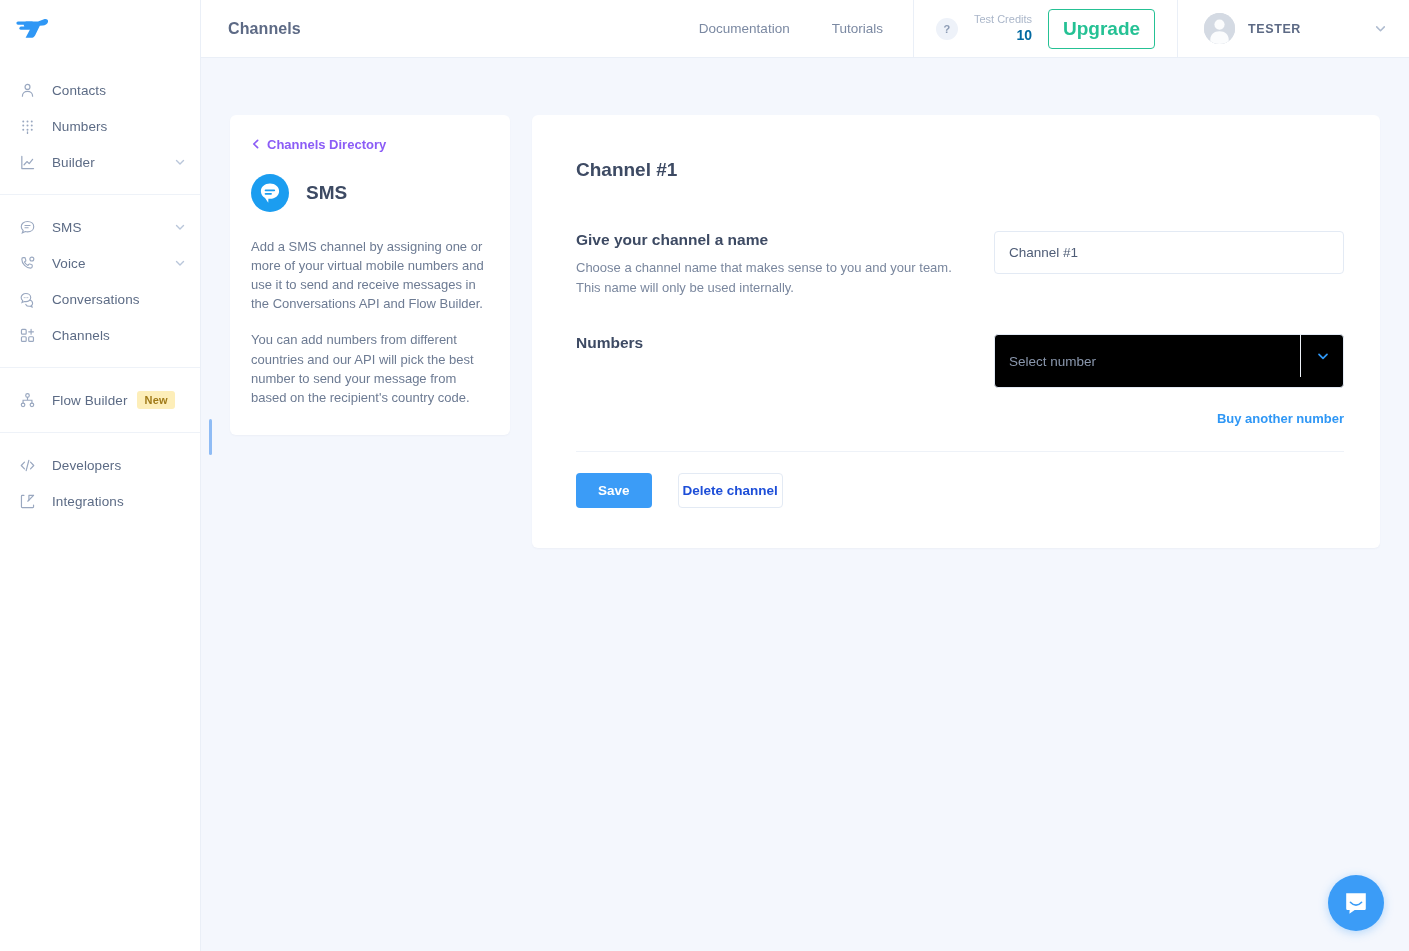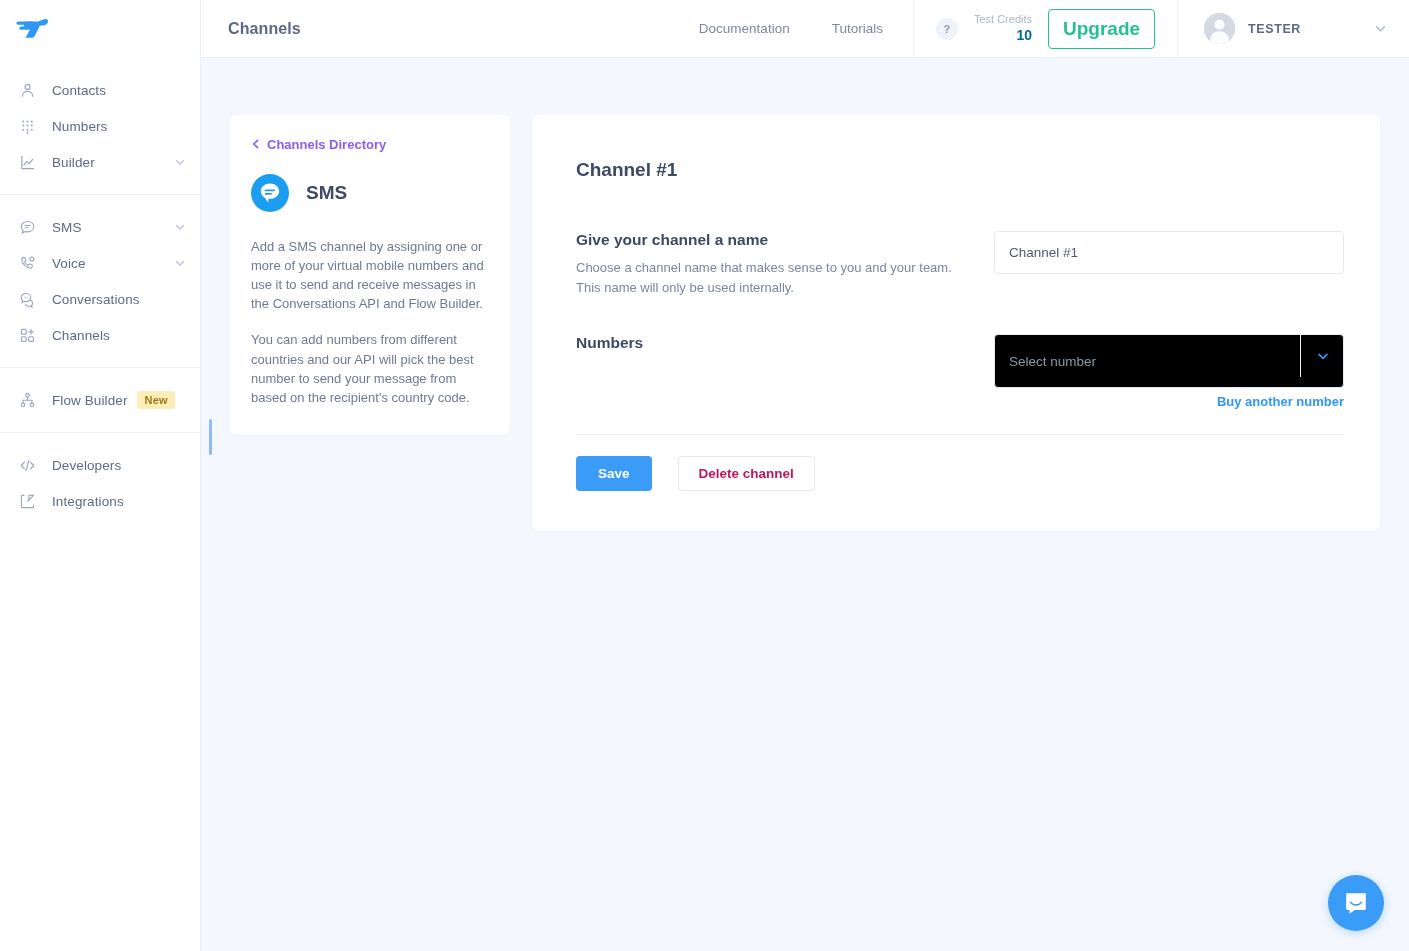--- a/index.html
+++ b/index.html
@@ -167,35 +167,35 @@
     padding: 0 14px; font-size: 13.5px; color: #8a97ad;
     cursor: pointer; background: #000000;
   }
   .select-caret {
     position: absolute; right: 0; top: 0; height: 43px; width: 44px;
     display: flex; align-items: center; justify-content: center;
     border-left: 1px solid #eef2f8; color: #2f97f5;
   }
   .select-caret svg { width: 14px; height: 14px; }
   .buy-link {
-    display: block; text-align: right; margin-top: 6px;
+    display: block; text-align: right; margin-top: 23px;
     font-size: 13px; font-weight: bold; color: #2f97f5; cursor: pointer;
   }
 
   .divider { height: 1px; background: #eef2f8; margin: 25px 0 0 0; }
 
   .actions { display: flex; gap: 26px; margin-top: 21px; }
   .btn-primary {
     background: #3b9cf7; color: #fff; border: none; border-radius: 4px;
     font-size: 13.5px; font-weight: bold; padding: 0 22px; height: 35px;
     cursor: pointer; font-family: "Liberation Sans", sans-serif;
   }
   .btn-secondary {
-    background: #fff; color: #be185d; border: 1px solid #e3eaf4; border-radius: 4px;
-    font-size: 13.5px; font-weight: bold; padding: 0 20px; height: 35px;
+    background: #fff; color: #1d4ed8; border: 1px solid #e3eaf4; border-radius: 4px;
+    font-size: 13.5px; font-weight: bold; padding: 0 4px; height: 35px;
     cursor: pointer; font-family: "Liberation Sans", sans-serif;
   }
 
   .intercom {
     position: absolute; right: 25px; bottom: 20px;
     width: 56px; height: 56px; border-radius: 50%;
     background: #3b9cf7; cursor: pointer;
     display: flex; align-items: center; justify-content: center;
     box-shadow: 0 2px 10px rgba(59,156,247,.35);
   }

